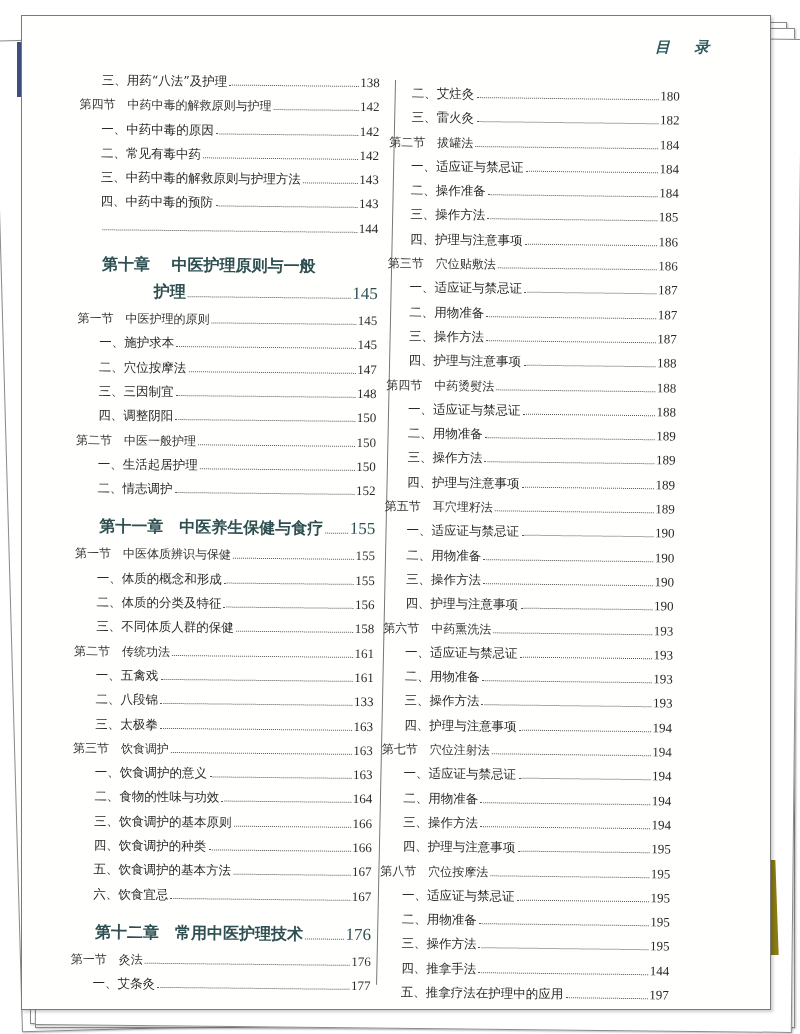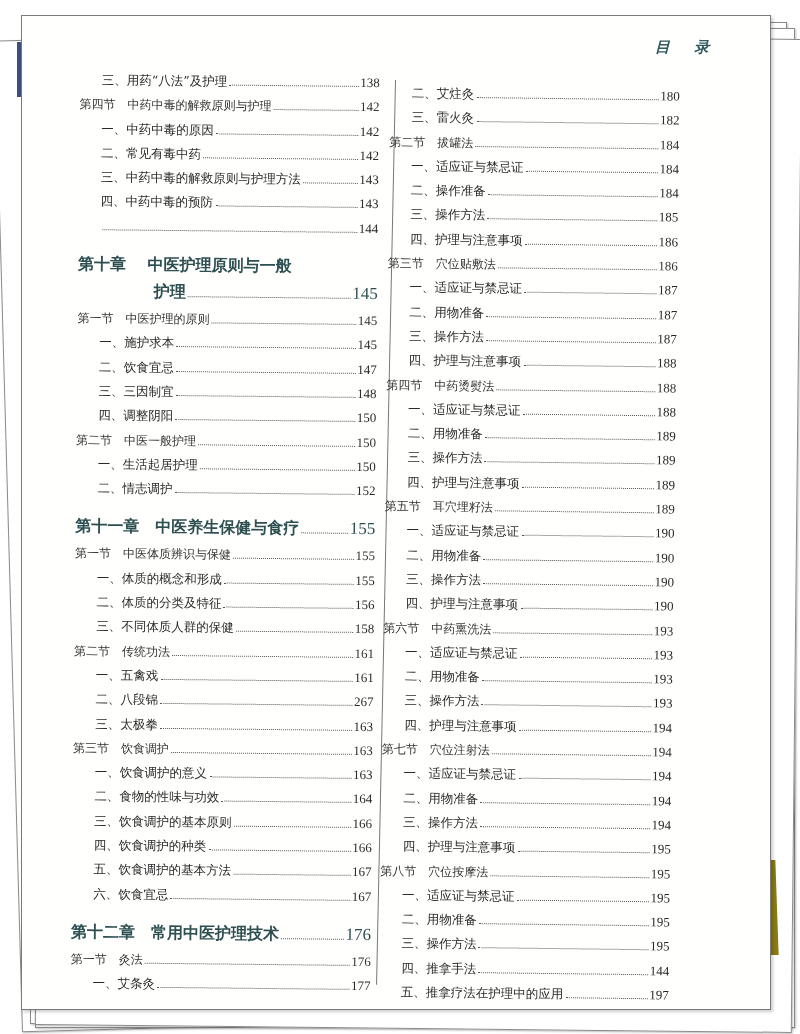--- a/index.html
+++ b/index.html
@@ -25,21 +25,21 @@
   .row { display:flex; align-items:baseline; white-space:nowrap; height:24.3px; font-size:12.5px; }
   .row .t { flex:0 0 auto; }
   .row .dots { flex:1 1 auto; border-bottom:1.3px dotted #555; margin:0 2px 3px 2px; }
   .row .p { flex:0 0 auto; font-family:"Liberation Serif","DejaVu Serif",serif; font-size:13px; }
   .sec { font-family:"DejaVu Sans","Liberation Sans",sans-serif; font-size:12px; color:#333; }
   .sec .p { font-size:13px; }
   .sub { padding-left:22px; }
   .italic .p { }
   .chap { font-family:"DejaVu Sans","Liberation Sans",sans-serif; font-weight:bold; color:#2e4f52;
           font-size:16px; height:auto; margin:12px 0 8px 0; }
-  .chap .num { margin-right:16px; }
+  .chap .num { margin-right:16px;margin-left:24px; }
   .chap .p { font-family:"Liberation Serif","DejaVu Serif",serif; font-weight:normal; font-size:17px; color:#2e4f52; }
   .chap2 { display:block; }
   .chap2 .line1 { padding-left:0; }
   .chap2 .line2 { display:flex; align-items:baseline; padding-left:76px; margin-top:6px; }
 </style>
 </head>
 <body>
 
 <div class="sheet back1"></div>
 <div class="accent-blue"></div>
@@ -108,21 +108,21 @@
         <span class="t">第一节　中医护理的原则</span>
         <span class="dots"></span>
         <span class="p">145</span>
       </div>
       <div class="row sub">
         <span class="t">一、施护求本</span>
         <span class="dots"></span>
         <span class="p">145</span>
       </div>
       <div class="row sub">
-        <span class="t">二、饮食宜忌</span>
+        <span class="t">二、穴位按摩法</span>
         <span class="dots"></span>
         <span class="p">147</span>
       </div>
       <div class="row sub">
         <span class="t">三、三因制宜</span>
         <span class="dots"></span>
         <span class="p">148</span>
       </div>
       <div class="row sub">
         <span class="t">四、调整阴阳</span>
@@ -179,21 +179,21 @@
         <span class="p">161</span>
       </div>
       <div class="row sub">
         <span class="t">一、五禽戏</span>
         <span class="dots"></span>
         <span class="p">161</span>
       </div>
       <div class="row sub">
         <span class="t">二、八段锦</span>
         <span class="dots"></span>
-        <span class="p">267</span>
+        <span class="p">133</span>
       </div>
       <div class="row sub">
         <span class="t">三、太极拳</span>
         <span class="dots"></span>
         <span class="p">163</span>
       </div>
       <div class="row sec">
         <span class="t">第三节　饮食调护</span>
         <span class="dots"></span>
         <span class="p">163</span>

